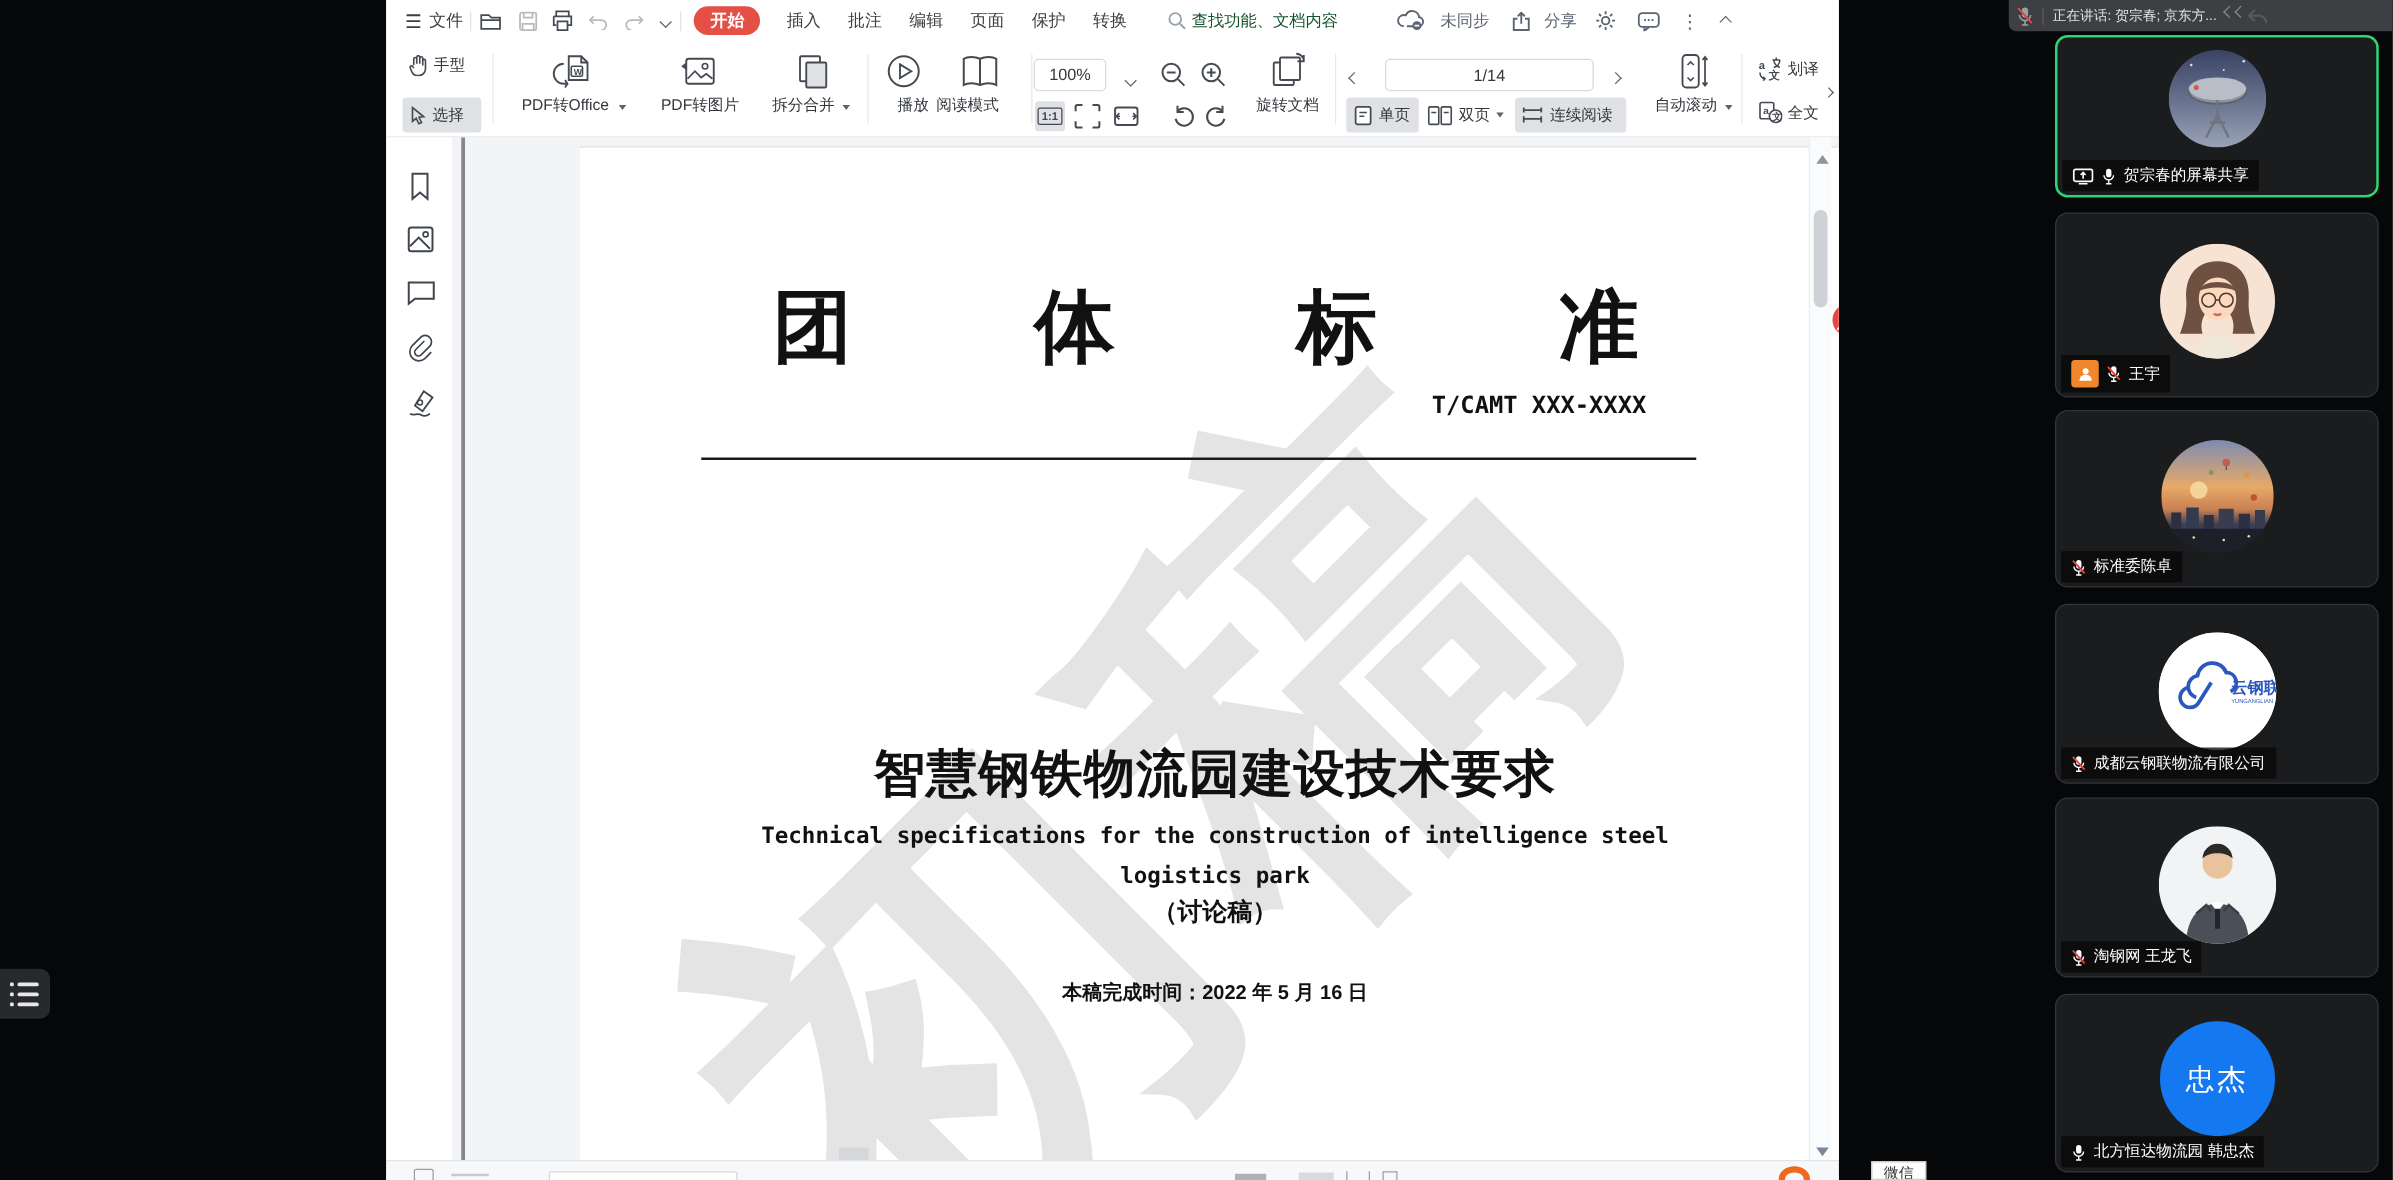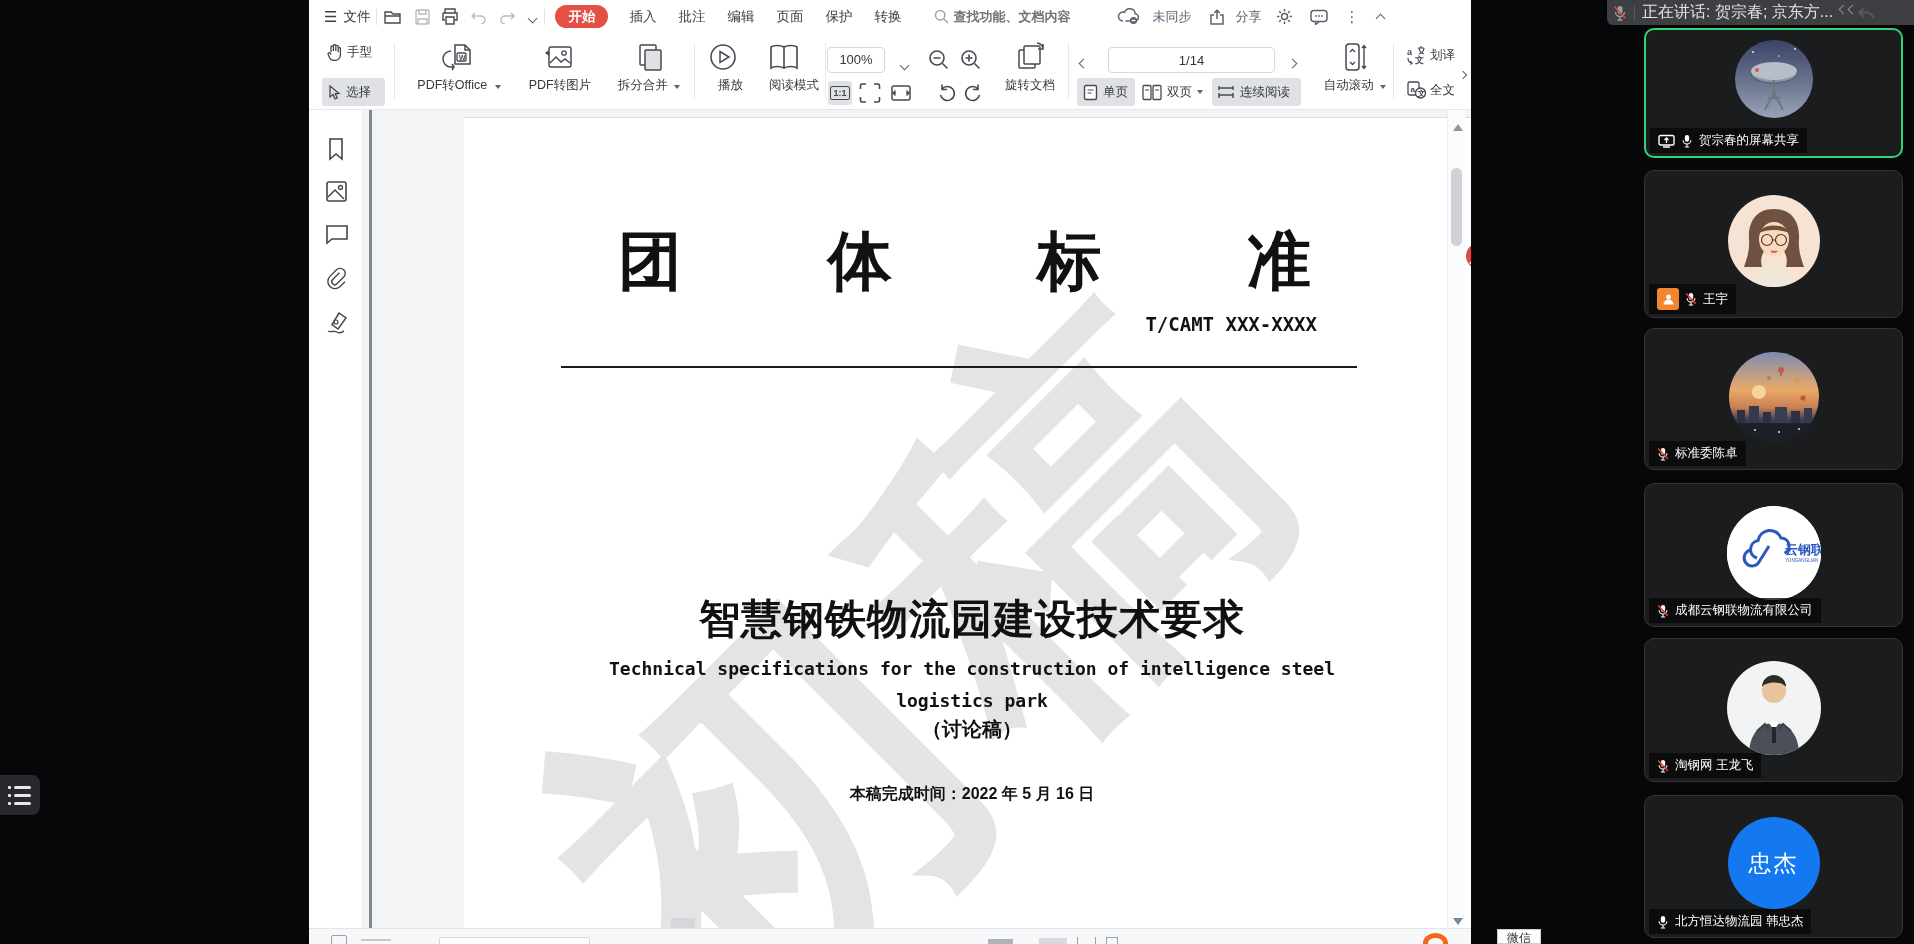--- a/index.html
+++ b/index.html
@@ -52,21 +52,21 @@
   
   #statusbar{left:0;top:928px;width:1162px;height:16px;background:#f7f8f9;border-top:1px solid #e3e4e6;}
   .sbfrag{background:#aeb2b8;}
   
   #list-fab{left:0;top:775px;width:40px;height:40px;background:#27292d;border-radius:0 8px 8px 0;}
   .fabline{position:absolute;height:3px;background:#e8e8e8;border-radius:2px;}
   .fabdot{position:absolute;width:3px;height:3px;background:#e8e8e8;border-radius:1px;}
   
   #speakbar{left:1607px;top:0;width:307px;height:25px;background:#3e3f43;border-radius:0 0 0 6px;
             display:flex;align-items:center;gap:7px;padding:0 6px;}
-  #speakbar .txt{color:#dfe1e5;font-size:16px;white-space:nowrap;overflow:hidden;}
+  #speakbar .txt{color:#dfe1e5;font-size:11px;white-space:nowrap;overflow:hidden;}
   
   .tile{left:1644px;width:259px;background:#1b1c1e;border:1px solid #343538;border-radius:10px;overflow:hidden;}
   .tile.active{border:2px solid #2ed573;}
   .avatar{position:absolute;left:50%;transform:translateX(-50%);border-radius:50%;overflow:hidden;}
   .nlabel{position:absolute;left:4px;bottom:3px;background:rgba(8,8,8,.78);display:inline-flex;align-items:center;
           gap:6px;padding:4px 8px;color:#fff;font-size:12.5px;white-space:nowrap;max-width:246px;}
   .badge-host{width:22px;height:22px;background:#f2862c;border-radius:3px;display:flex;align-items:center;justify-content:center;}
   .init-av{display:flex;align-items:center;justify-content:center;background:#1478f0;color:#fff;font-size:23px;letter-spacing:2px;}
   
   #wx-tip{left:1497px;top:929px;width:44px;height:15px;background:#fdfdfd;border:1px solid #cfcfcf;color:#333;
@@ -120,21 +120,21 @@
       <span class="mi" style="padding:0 11px">编辑</span>
       <span class="mi" style="padding:0 11px">页面</span>
       <span class="mi" style="padding:0 11px">保护</span>
       <span class="mi" style="padding:0 11px">转换</span>
       <span style="padding:0 4px 0 22px">
         <svg width="15" height="15" viewBox="0 0 15 15">
             <circle cx="6.2" cy="6.2" r="4.7" fill="none" stroke="#9aa3ad" stroke-width="1.5"></circle>
             <path d="M10 10 l4 4" stroke="#9aa3ad" stroke-width="1.5"></path>
           </svg>
         </span>
-      <span style="color:#737373;font-size:13px;width:138px;font-weight:bold;">查找功能、文档内容</span>
+      <span style="color:#14532d;font-size:13px;width:138px;">查找功能、文档内容</span>
       <span style="padding:0 5px 0 26px">
         <svg width="24" height="17" viewBox="0 0 24 17">
             <path d="M6 13 a4.5 4.5 0 1 1 1.6-8.7 a5.5 5.5 0 0 1 10.6 1.5 a3.6 3.6 0 0 1 -0.7 7.2 h-9" fill="none" stroke="#5a6472" stroke-width="1.5"></path>
             <circle cx="16.5" cy="12.5" r="3.6" fill="#5a6472"></circle>
             <path d="M14.6 12.5 h3.8" stroke="#fff" stroke-width="1.4"></path>
           </svg>
         </span>
       <span class="mi" style="color:#5a6472;font-size:13px;">未同步</span>
       <span style="padding:0 4px 0 12px">
         <svg width="16" height="16" viewBox="0 0 16 16">
@@ -207,21 +207,21 @@
       </div>
       <div class="abs vdiv2" style="left:385px;top:10px;"></div>
 
       <div class="abs" style="left:394px;top:8px;width:40px;text-align:right;">
         <svg width="30" height="34" viewBox="0 0 30 34" style="margin:0 auto">
             <circle cx="15" cy="16" r="12" fill="none" stroke="#454a52" stroke-width="1.6"></circle>
             <path d="M12 10.5 L21 16 L12 21.5 Z" fill="none" stroke="#454a52" stroke-width="1.5"></path>
           </svg>
         <span class="tbtxt">播放</span>
       </div>
-      <div class="abs" style="left:440px;top:8px;width:70px;text-align:right;">
+      <div class="abs" style="left:440px;top:8px;width:70px;text-align:left;">
         <svg width="36" height="34" viewBox="0 0 36 34" style="margin:0 auto">
             <path d="M18 6 C14 4 8 4 5 6 V27 c3-2 9-2 13 0 c4-2 10-2 13 0 V6 c-3-2-9-2-13 0 z M18 6 v21" fill="none" stroke="#454a52" stroke-width="1.6"></path>
           </svg>
         <span class="tbtxt">阅读模式</span>
       </div>
       <div class="abs vdiv2" style="left:516px;top:10px;"></div>
 
       <div class="abs inbox" style="left:518px;top:14px;width:58px;height:26px;line-height:24px;">
         <span>100%</span>
       </div>

